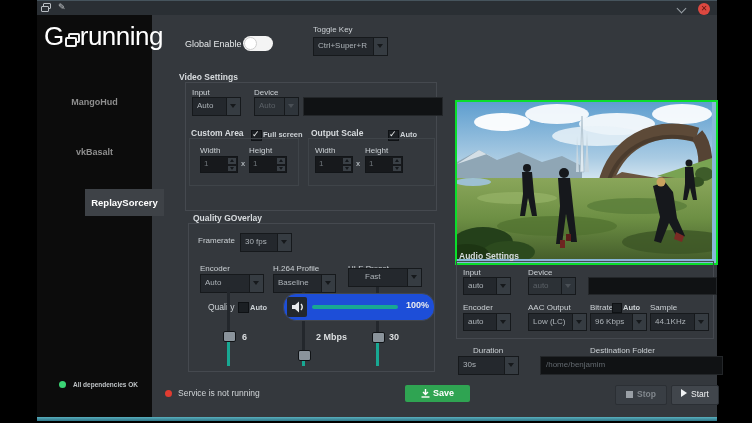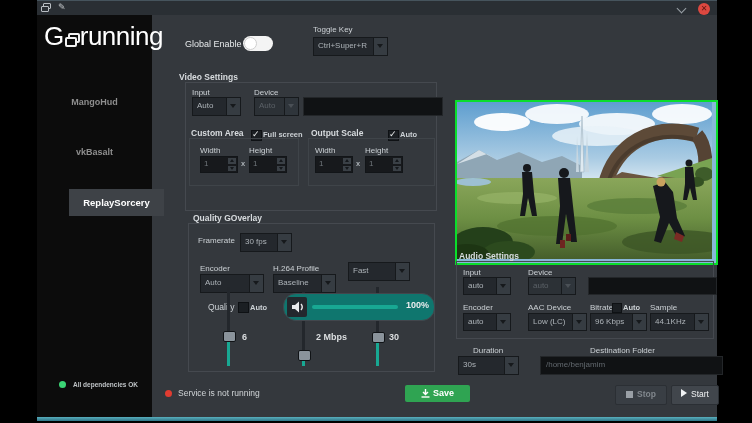--- a/index.html
+++ b/index.html
@@ -20,21 +20,21 @@
   .chev{position:absolute;right:32px;top:4px;width:6px;height:6px;border-right:1.6px solid #99a0a6;border-bottom:1.6px solid #99a0a6;transform:rotate(45deg);}
   .close-btn{position:absolute;right:7px;top:1.5px;width:12px;height:12px;border-radius:50%;background:#dc4840;color:#5d1511;font-size:8px;font-weight:bold;text-align:center;line-height:12px;}
   
   .sidebar{position:absolute;left:0;top:15px;width:115px;bottom:0;background:#0c0c0c;}
   .logo{position:absolute;left:7px;top:6px;color:#fff;font-size:26px;font-weight:500;letter-spacing:-0.5px;display:flex;align-items:center;}
   .logo-ic{position:relative;width:14px;height:14px;display:inline-block;margin:6px 1px 0 1px;}
   .logo-ic i{position:absolute;border:2px solid #f2f2f2;background:#0c0c0c;border-radius:2px;}
   .logo-ic i.b{left:3px;top:0;width:8px;height:6px;}
   .logo-ic i.f{left:0;top:4px;width:8px;height:6px;}
   .side-item{position:absolute;left:0;width:115px;text-align:center;font-size:9px;font-weight:bold;color:#8e8e8e;}
-  .side-item.selected{left:32px;width:79px;background:#3e4247;color:#fff;font-size:9.5px;padding:8px 8px;}
+  .side-item.selected{left:48px;width:79px;background:#3e4247;color:#fff;font-size:9.5px;padding:8px 0;}
   .dep-dot{position:absolute;left:22px;top:366px;width:7px;height:7px;border-radius:50%;background:#3bd475;}
   .dep-txt{position:absolute;left:36px;top:366px;font-size:6.5px;font-weight:bold;color:#bfc3c6;}
   .about-btn{position:absolute;left:47px;top:377px;width:63px;height:19px;background:#22272b;border:1px solid #2f6e63;border-radius:2px;color:#e9ebed;font-size:9px;font-weight:bold;text-align:center;line-height:17px;}
   
   .lbl{position:absolute;font-size:8px;font-weight:normal;color:#ccd1d5;white-space:nowrap;}
   .gtitle{position:absolute;font-size:8.5px;font-weight:bold;color:#d7dbde;white-space:nowrap;}
   .gbox{position:absolute;border:1px solid #45494f;}
   .dd{position:absolute;display:flex;height:17px;border:1px solid #16191c;background:#24282d;}
   .dd .dd-val{flex:1;font-size:8px;color:#adb3b8;padding:0 4px;line-height:15px;overflow:hidden;white-space:nowrap;}
   .dd .dd-btn{width:13px;background:#363c42;border-left:1px solid #16191c;position:relative;}
@@ -54,21 +54,21 @@
   .spin .spin-btns i::after{content:"";position:absolute;left:2px;width:0;height:0;border-left:2.5px solid transparent;border-right:2.5px solid transparent;}
   .spin .spin-btns i.up::after{top:1px;border-bottom:3px solid #15181b;}
   .spin .spin-btns i.dn::after{top:1px;border-top:3px solid #15181b;}
   .xsep{position:absolute;font-size:7.5px;font-weight:bold;color:#aab0b5;}
   
   .vtrack{position:absolute;width:3px;background:#23272c;}
   .vfill{position:absolute;width:3px;background:#18a893;}
   .vhandle{position:absolute;width:11px;height:9px;background:#8a939b;border:1px solid #101316;border-radius:2px;}
   .sl-lbl{position:absolute;font-size:9px;font-weight:bold;color:#dcdfe1;white-space:nowrap;}
   
-  .osd{position:absolute;left:283px;top:308px;width:150px;height:26px;background:#0f766e;border:1px solid #42474d;border-radius:13px;z-index:5;}
+  .osd{position:absolute;left:283px;top:308px;width:150px;height:26px;background:#1d4ed8;border:1px solid #42474d;border-radius:13px;z-index:5;}
   .osd-ic{position:absolute;left:3px;top:3px;width:20px;height:20px;background:#23282d;border-radius:2px;}
   .osd-bar{position:absolute;left:28px;top:11px;width:86px;height:4px;background:#18a893;border-radius:2px;}
   .osd-pct{position:absolute;right:5px;top:6px;font-size:9px;font-weight:bold;color:#eaecee;}
   
   .preview{position:absolute;left:455px;top:100px;width:259px;height:161px;border:2px solid #0ade2b;background:#87b8d8;overflow:hidden;}
   
   .svc-dot{position:absolute;left:128px;top:390px;width:7px;height:7px;border-radius:50%;background:#e03c31;}
   .svc-txt{position:absolute;left:141px;top:388px;font-size:8.5px;color:#d0d4d7;}
   .save-btn{position:absolute;left:368px;top:385px;width:65px;height:17px;background:#2fa452;border-radius:2px;color:#fff;font-size:9px;font-weight:bold;text-align:center;line-height:17px;}
   .save-btn svg{vertical-align:-2px;margin-right:3px;}
@@ -205,21 +205,21 @@
       </span>
   </div>
   <span class="lbl" style="left:236px;top:264px;">H.264 Profile</span>
   <div class="dd" style="left:236px;top:274px;width:61px;">
     <span class="dd-val">Baseline</span>
     <span class="dd-btn">
         <i></i>
       </span>
   </div>
   <span class="lbl" style="left:311px;top:264px;">HLE Preset</span>
-  <div class="dd" style="left:311px;top:262px;width:60px;">
+  <div class="dd" style="left:311px;top:268px;width:60px;padding-left:12px;">
     <span class="dd-val">Fast</span>
     <span class="dd-btn">
         <i></i>
       </span>
   </div>
 
   <span class="lbl" style="left:171px;top:302px;font-size:8.5px;">Quality</span>
   <span class="cb" style="left:201px;top:302px;"></span>
   <span class="cb-lbl" style="left:213px;top:303px;">Auto</span>
 
@@ -326,21 +326,21 @@
   </div>
   <div class="tfield" style="left:551px;top:277px;width:117px;height:16px;"></div>
 
   <span class="lbl" style="left:426px;top:303px;">Encoder</span>
   <div class="dd" style="left:426px;top:313px;width:46px;height:16px;">
     <span class="dd-val">auto</span>
     <span class="dd-btn">
         <i></i>
       </span>
   </div>
-  <span class="lbl" style="left:491px;top:303px;">AAC Device</span>
+  <span class="lbl" style="left:491px;top:303px;">AAC Output</span>
   <div class="dd" style="left:491px;top:313px;width:57px;height:16px;">
     <span class="dd-val">Low (LC)</span>
     <span class="dd-btn">
         <i></i>
       </span>
   </div>
   <span class="lbl" style="left:553px;top:303px;">Bitrate</span>
   <span class="cb" style="left:575px;top:303px;width:8px;height:8px;"></span>
   <span class="cb-lbl" style="left:586px;top:303px;">Auto</span>
   <div class="dd" style="left:553px;top:313px;width:55px;height:16px;">

